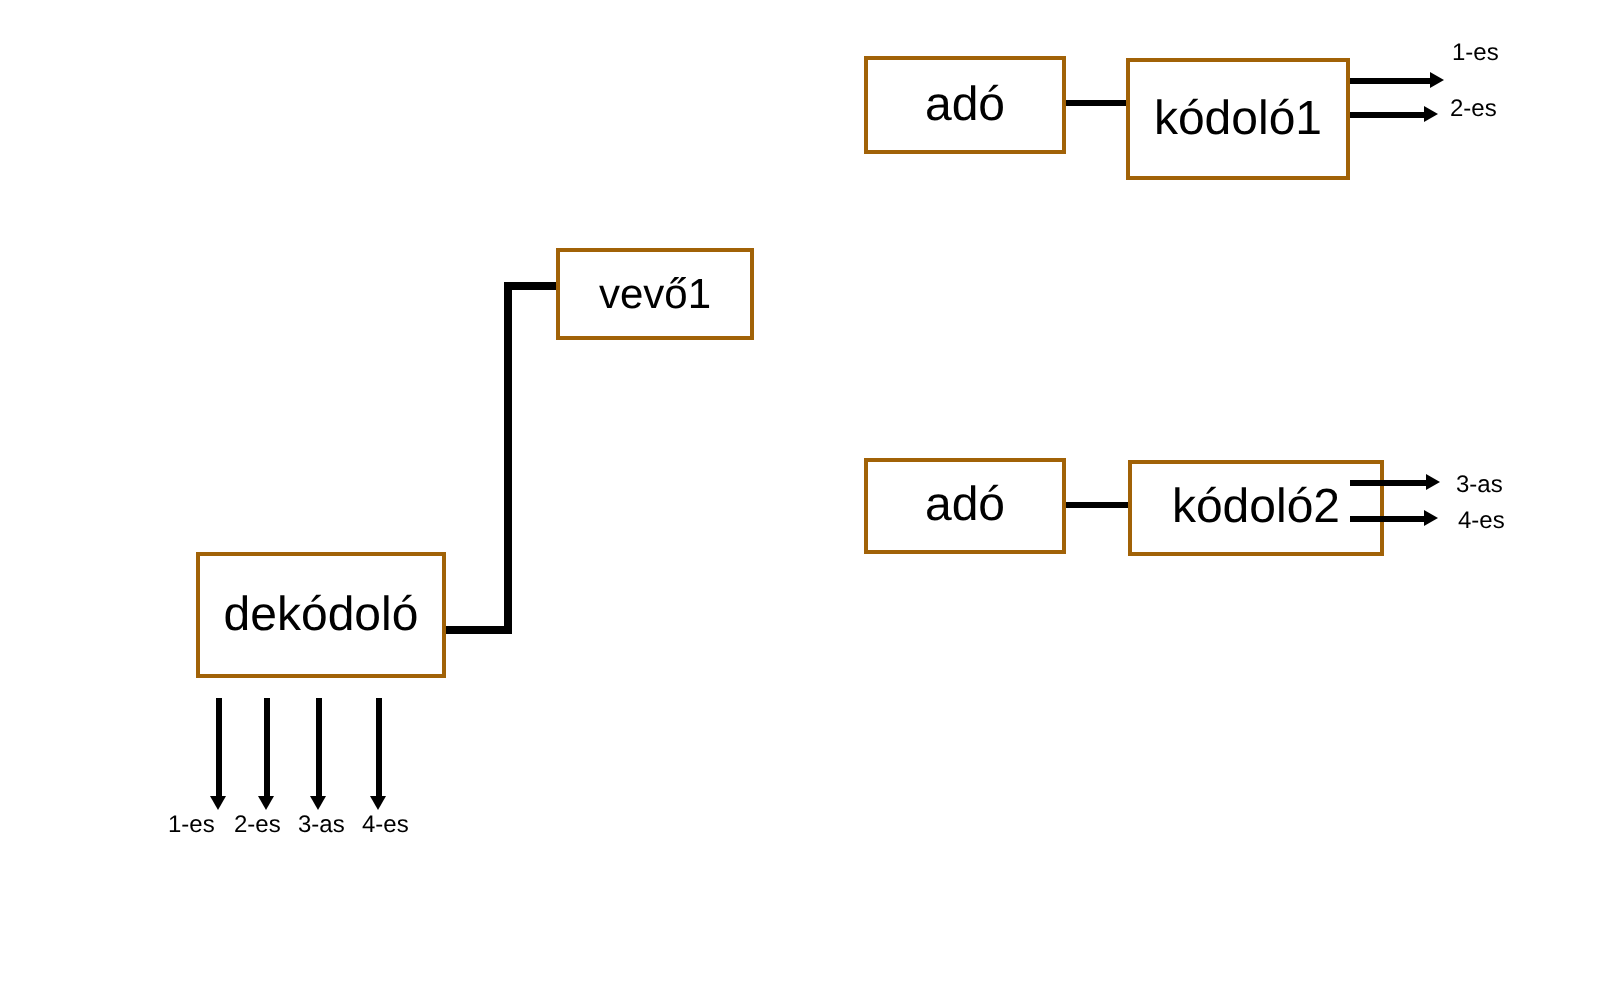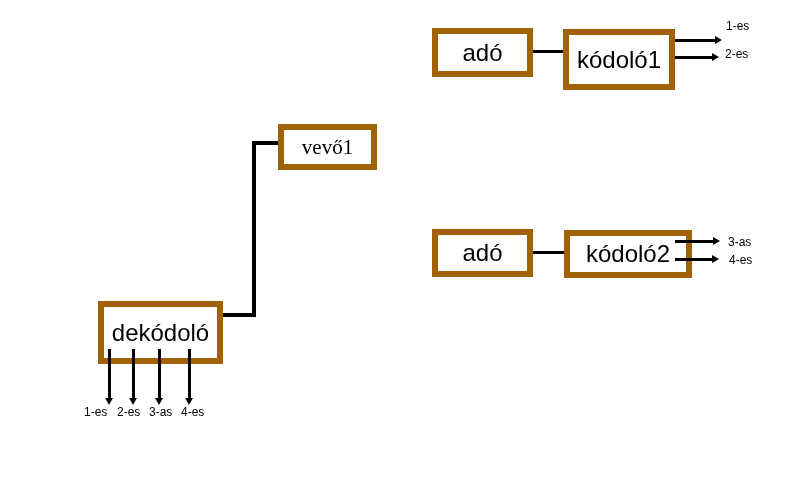--- a/index.html
+++ b/index.html
@@ -11,21 +11,21 @@
     position: relative;
     width: 802px;
     height: 496px;
     background: #ffffff;
     font-family: "Liberation Sans", sans-serif;
     color: #000000;
     overflow: hidden;
   }
   .box {
     position: absolute;
-    border: 6px solid #a16207;
+    border: 2px solid #a16207;
     background: #ffffff;
     display: flex;
     align-items: center;
     justify-content: center;
     box-sizing: border-box;
     font-size: 24px;
     line-height: 1;
     white-space: nowrap;
   }
   .box.receiver { font-size: 21px; }
@@ -72,22 +72,22 @@
   #wire-tx2-enc2     { left: 533px; top: 251px; width: 31px;  height: 3px; }
   #box-encoder-2     { left: 564px; top: 230px; width: 128px; height: 48px; }
   #wire-enc2-out-a   { left: 675px; top: 240px; width: 38px;  height: 3px; }
   #arrow-enc2-out-a  { left: 713px; top: 237px; }
   #wire-enc2-out-b   { left: 675px; top: 258px; width: 37px;  height: 3px; }
   #arrow-enc2-out-b  { left: 712px; top: 255px; }
   #label-enc2-out-a  { left: 728px; top: 236px; }
   #label-enc2-out-b  { left: 729px; top: 254px; }
 
   
-  #box-receiver-1    { left: 278px; top: 124px; width: 99px;  height: 46px; font-family: Liberation Serif, serif; }
-  #box-decoder       { left: 98px;  top: 301px; width: 125px; height: 63px; }
+  #box-receiver-1    { left: 278px; top: 124px; width: 99px;  height: 46px; }
+  #box-decoder       { left: 98px;  top: 276px; width: 125px; height: 63px; }
 
   
   #wire-dec-h        { left: 223px; top: 313px; width: 33px;  height: 4px; }
   #wire-dec-v        { left: 252px; top: 141px; width: 4px;   height: 176px; }
   #wire-rec-h        { left: 252px; top: 141px; width: 26px;  height: 4px; }
 
   
   #wire-dec-out-1    { left: 108px; top: 349px; width: 3px; height: 49px; }
   #wire-dec-out-2    { left: 132px; top: 349px; width: 3px; height: 49px; }
   #wire-dec-out-3    { left: 158px; top: 349px; width: 3px; height: 49px; }

